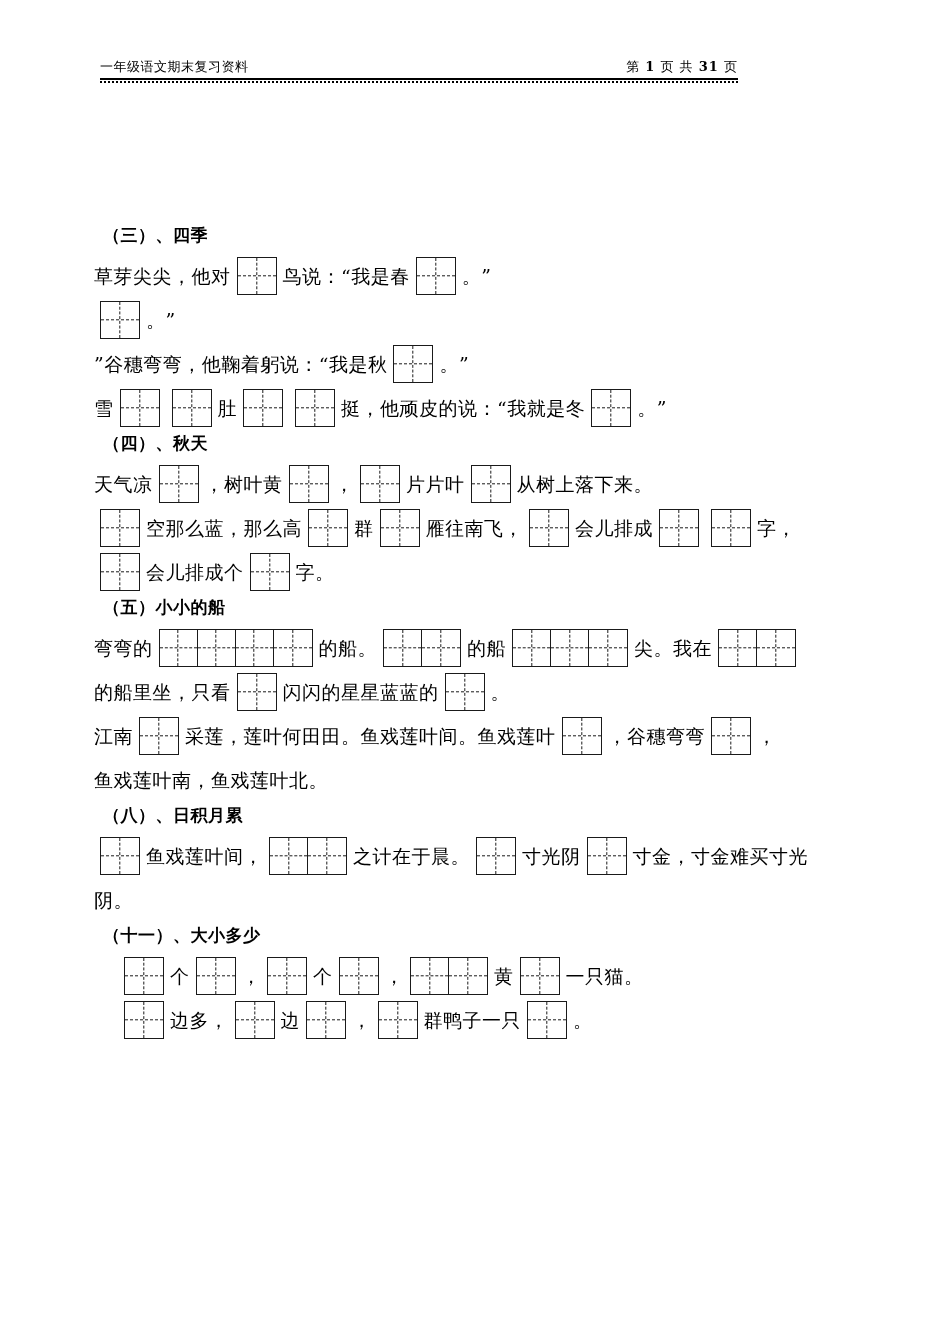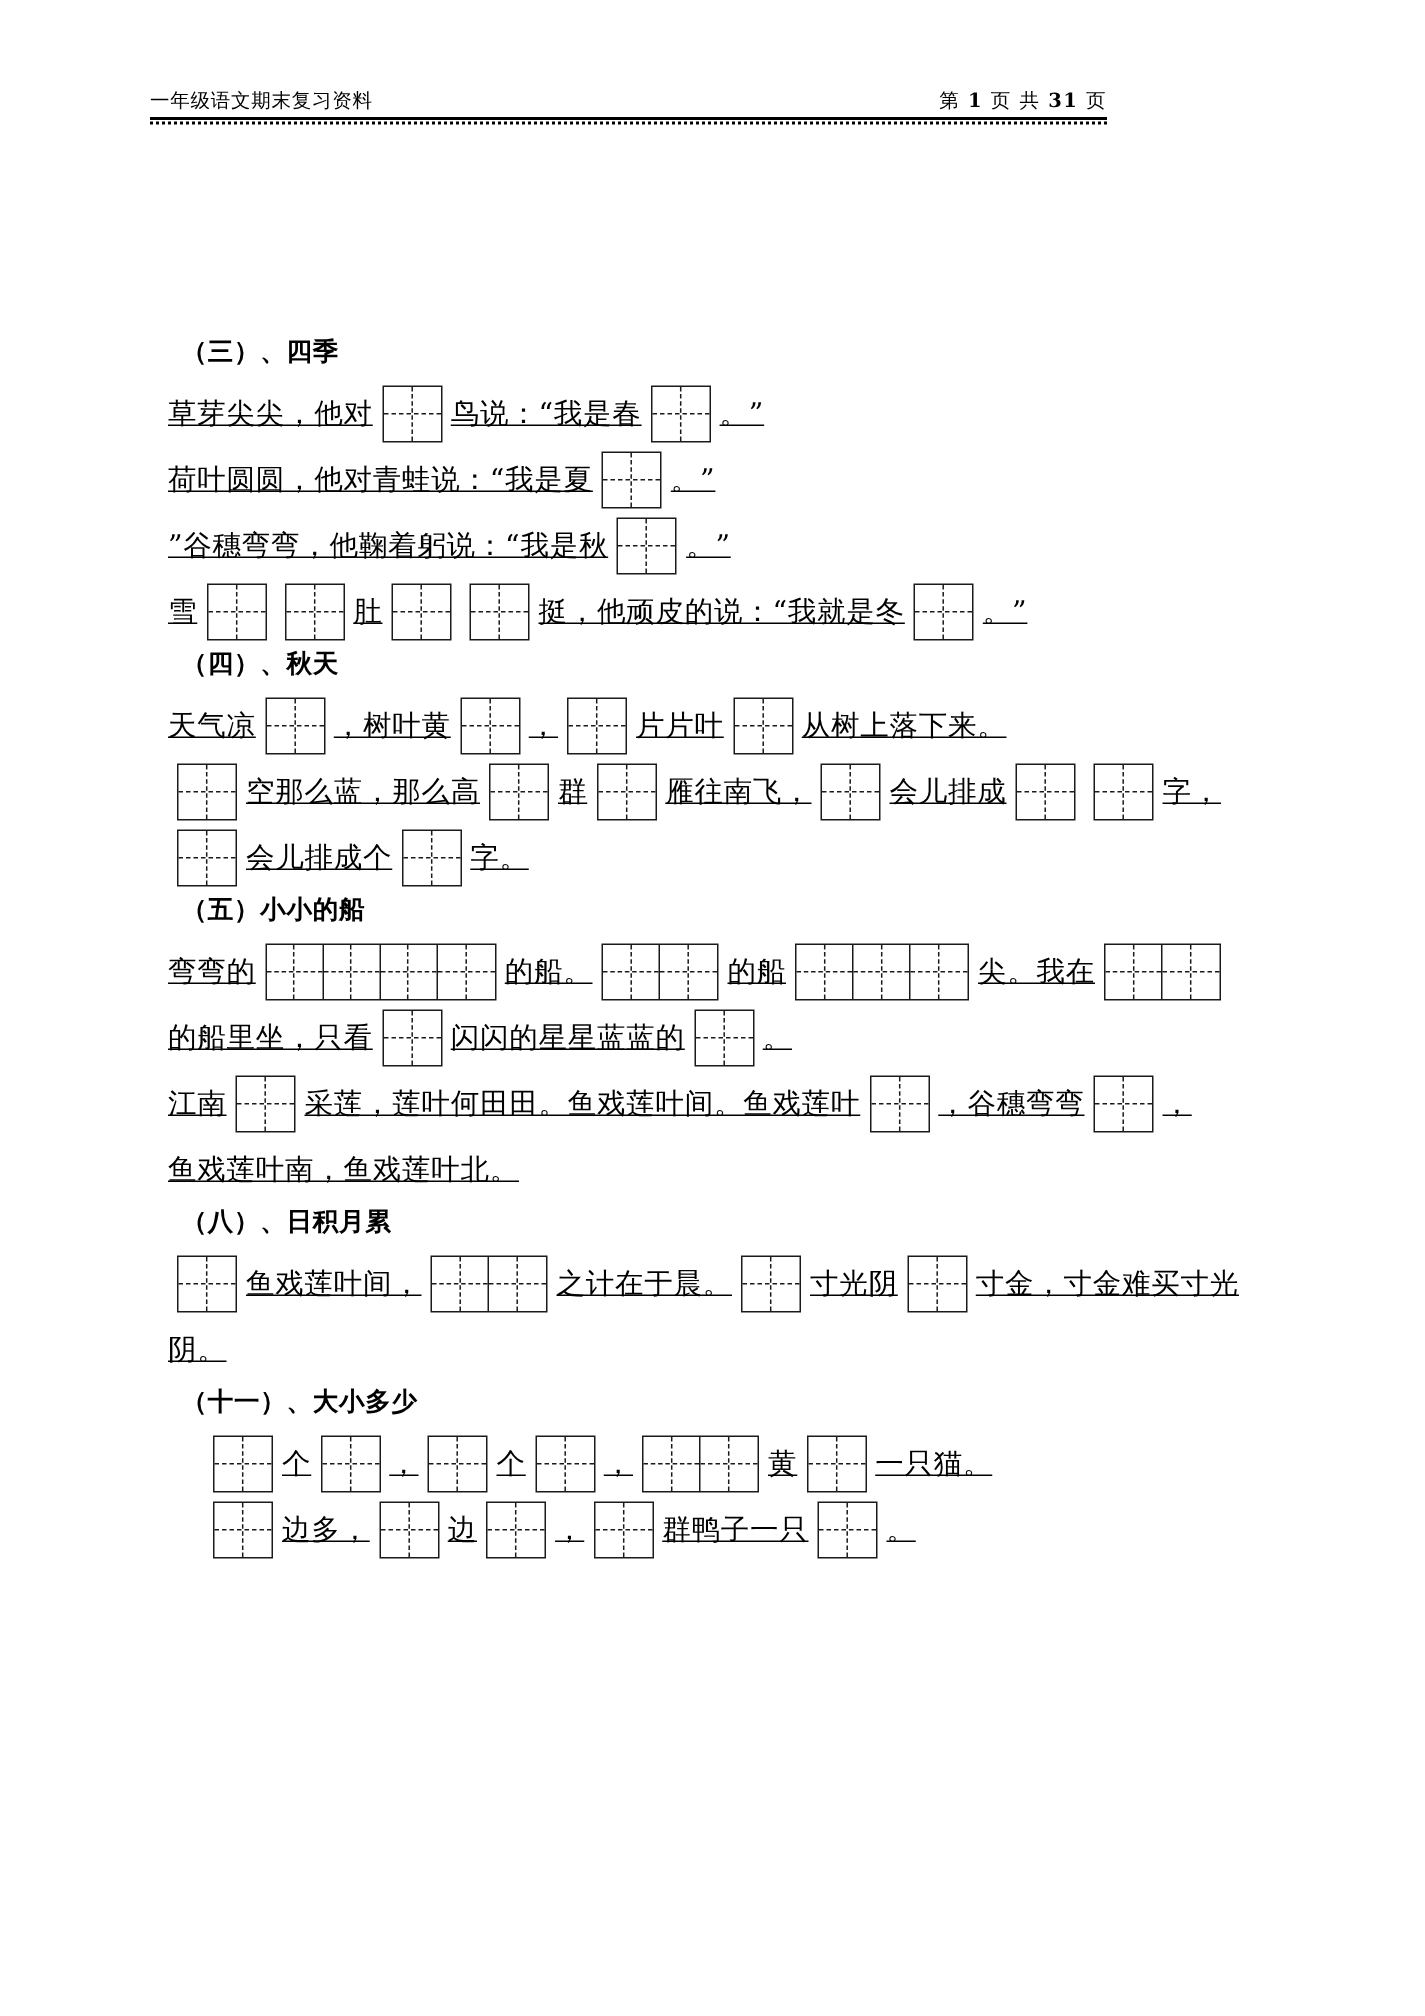--- a/index.html
+++ b/index.html
@@ -66,42 +66,41 @@
     font-size: 32px;
     font-weight: 700;
     letter-spacing: 2px;
     font-family: "DejaVu Sans", "Liberation Sans", sans-serif;
   }
 
   
   .content {
     position: absolute;
     top: 222px;
-    left: 112px;
+    left: 94px;
     width: 790px;
   }
   .section { margin: 0; }
   .section-head {
     font-size: 17px;
     font-weight: 700;
     font-family: "DejaVu Sans", "Liberation Sans", sans-serif;
     letter-spacing: 0.5px;
     margin: 0 0 6px 9px;
     line-height: 26px;
   }
   .line {
     display: flex;
     align-items: center;
     flex-wrap: nowrap;
     min-height: 44px;
     font-size: 19px;
     line-height: 22px;
     letter-spacing: 0.5px;
     white-space: nowrap;
-    text-decoration: underline;
   }
   .line .txt { display: inline-block; }
 
   
   .tzg {
     display: inline-flex;
     border: 1.6px solid #1a1a1a;
     background: transparent;
     height: 38px;
     box-sizing: border-box;
@@ -169,21 +168,20 @@
           <span class="gap-s"></span>
           <span class="txt">鸟说：“我是春</span>
           <span class="gap-s"></span>
           <span class="tzg">
             <span class="cell"></span>
           </span>
           <span class="gap-s"></span>
           <span class="txt">。”</span>
         </div>
         <div class="line">
-          <span class="txt">荷叶圆圆，他对青蛙说：“我是夏</span>
           <span class="gap-s"></span>
           <span class="tzg">
             <span class="cell"></span>
           </span>
           <span class="gap-s"></span>
           <span class="txt">。”</span>
         </div>
         <div class="line">
           <span class="txt">”谷穗弯弯，他鞠着躬说：“我是秋</span>
           <span class="gap-s"></span>

